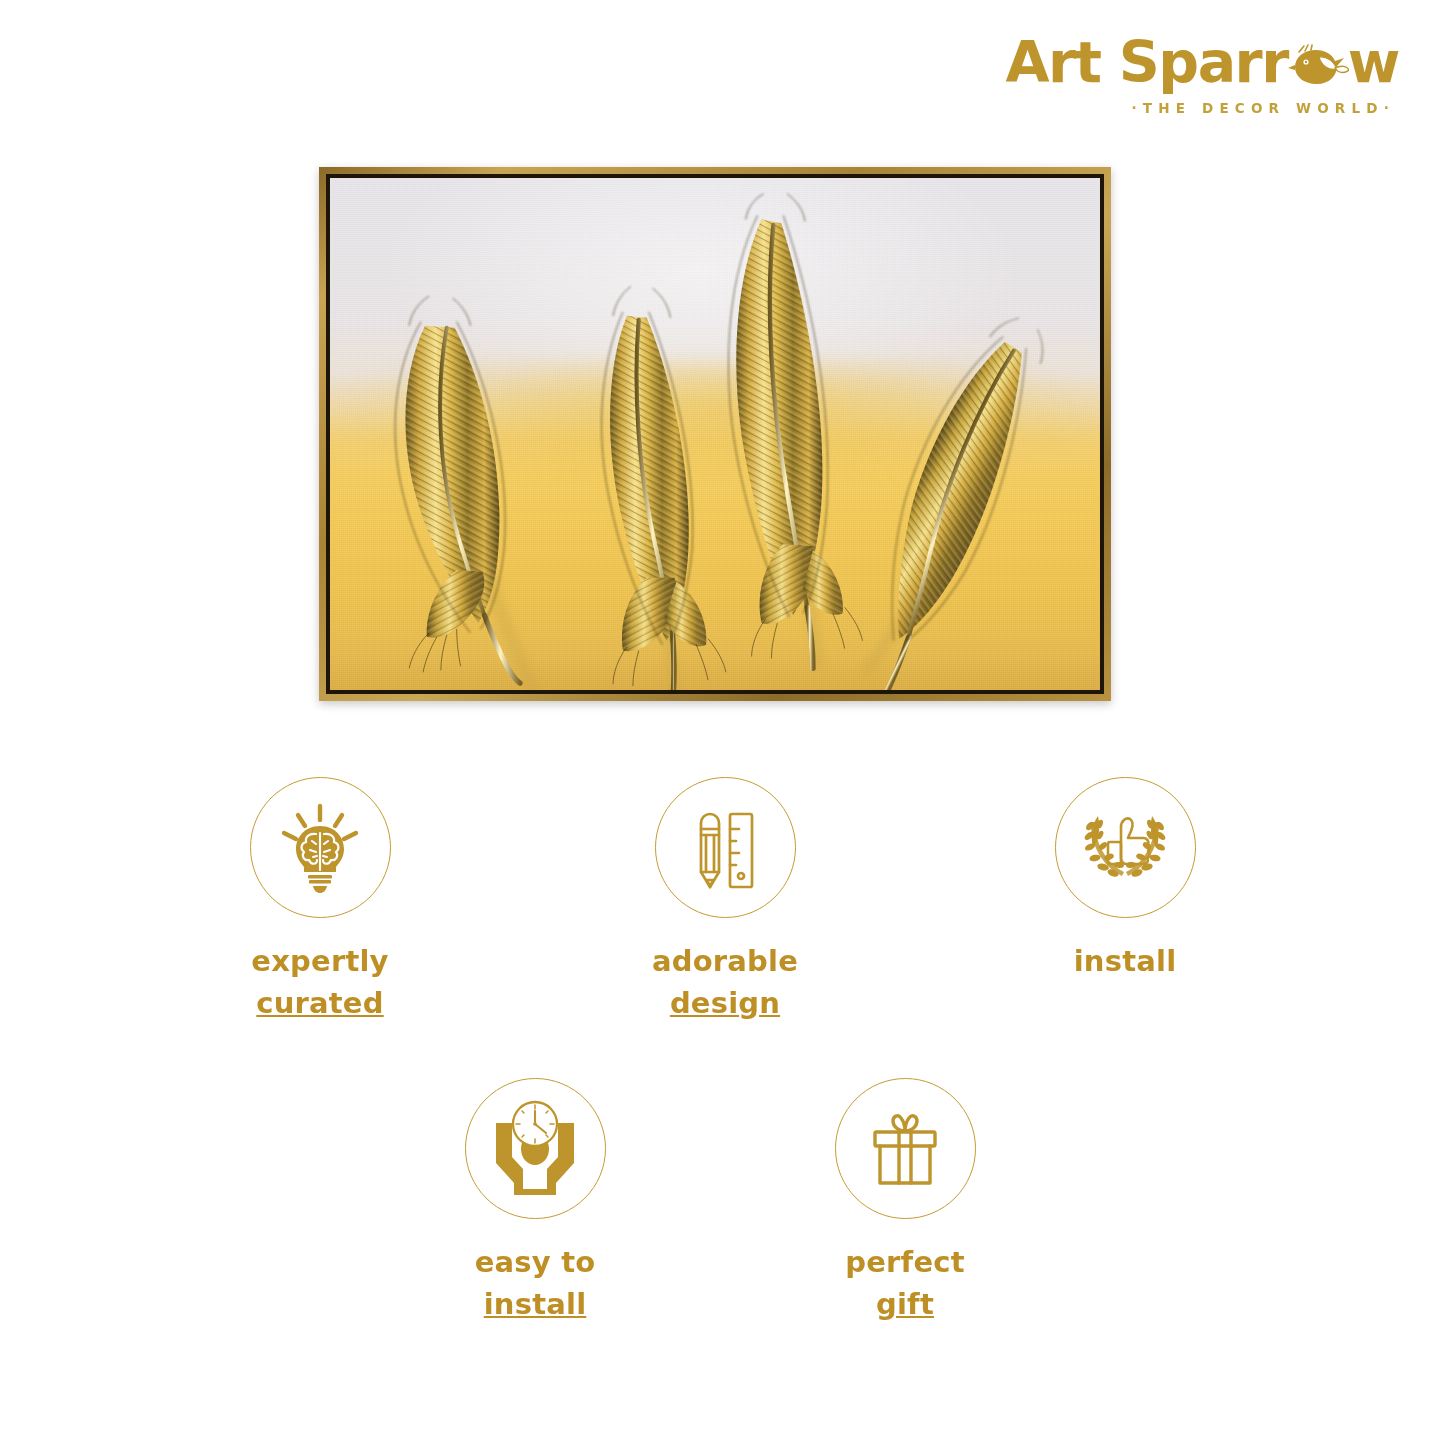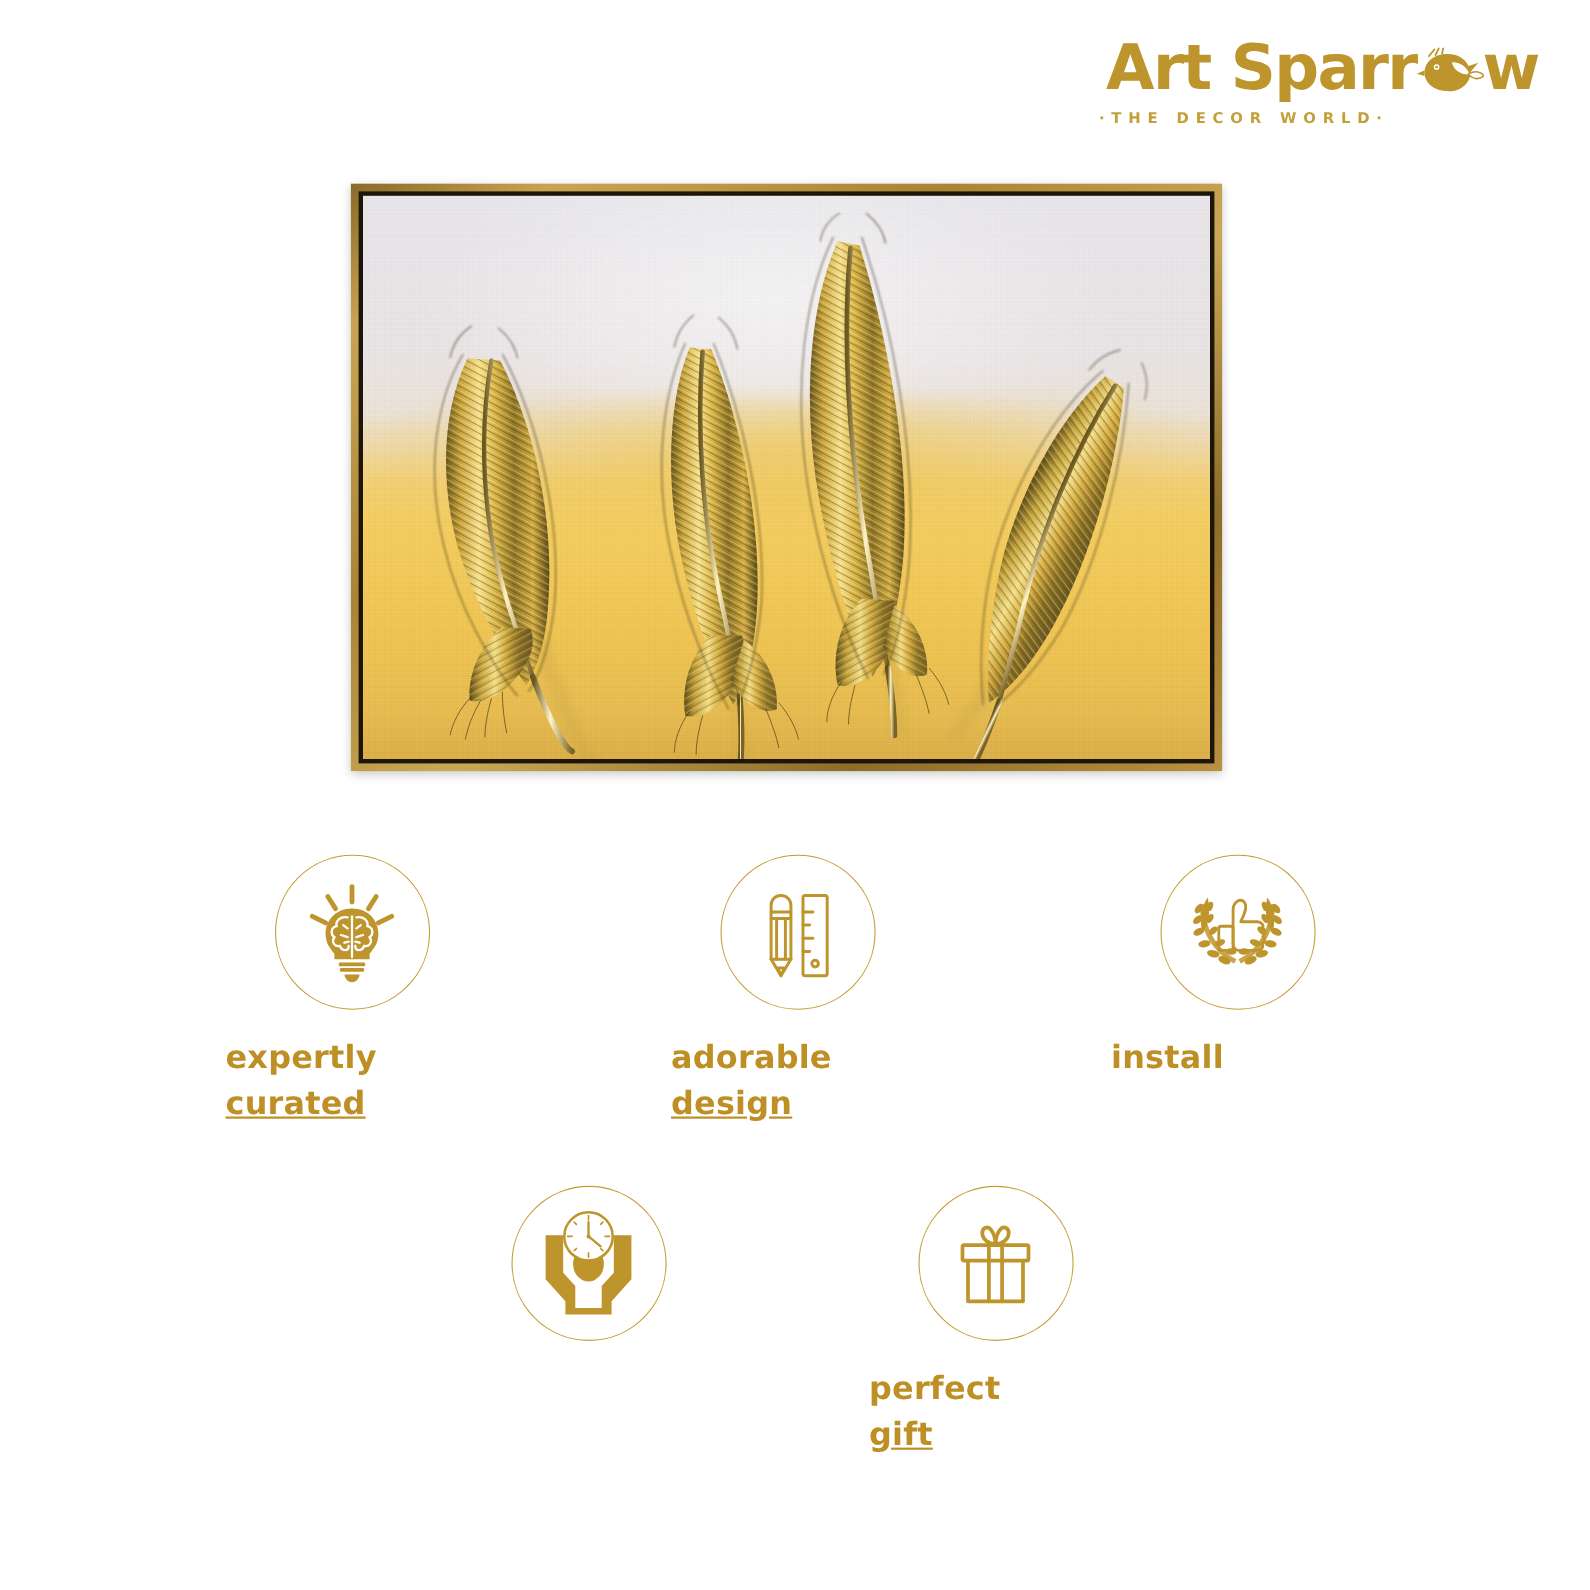--- a/index.html
+++ b/index.html
@@ -51,21 +51,21 @@
     top: 2px;
     margin: 0 -1px;
   }
   #brand-tagline {
     margin-top: 9px;
     color: #C3A03A;
     font-family: "DejaVu Sans", sans-serif;
     font-size: 13.5px;
     font-weight: bold;
     letter-spacing: 6.2px;
-    text-align: left;
+    text-align: right;
     padding-right: 4px;
     white-space: nowrap;
   }
 
   
   #artwork-frame {
     position: absolute;
     left: 319px;
     top: 167px;
     width: 792px;
@@ -118,21 +118,21 @@
     background: radial-gradient(ellipse 70% 100% at 50% 40%, rgba(240,196,70,0.62) 0%, rgba(240,196,70,0) 72%);
     filter: blur(7px);
     pointer-events: none;
   }
   #feathers-svg { position: absolute; inset: 0; width: 100%; height: 100%; }
 
   
   .badge {
     position: absolute;
     width: 230px;
-    text-align: left;
+    text-align: center;
   }
   .badge-circle {
     width: 141px;
     height: 141px;
     margin: 0 auto;
     border: 1.6px solid #C69C33;
     border-radius: 50%;
     display: flex;
     align-items: center;
     justify-content: center;
@@ -463,20 +463,24 @@
           <line x1="40" y1="38" x2="42" y2="36"></line>
           <line x1="66" y1="38" x2="64" y2="36"></line>
         </g>
         <g stroke="#BE942C" stroke-width="2.1" stroke-linecap="round">
           <line x1="53" y1="25" x2="53" y2="12"></line>
           <line x1="53" y1="25" x2="64" y2="34"></line>
         </g>
         <circle cx="53" cy="25" r="1.8" fill="#BE942C"></circle>
       </svg>
     </div>
+    <div class="badge-label">
+      <span>easy to</span>
+      <span class="line2">install</span>
+    </div>
   </div>
 
   <div class="badge" id="badge-perfect-gift">
     <div class="badge-circle">
       <svg width="92" height="92" viewBox="0 0 92 92">
         <g fill="none" stroke="#BE942C" stroke-width="3.4" stroke-linejoin="round" stroke-linecap="round">
 
           <path d="M46 28 C40 28 34 24 34 18 C34 13 39 11 42 15 C45 19 46 24 46 28 Z"></path>
           <path d="M46 28 C52 28 58 24 58 18 C58 13 53 11 50 15 C47 19 46 24 46 28 Z"></path>
 

